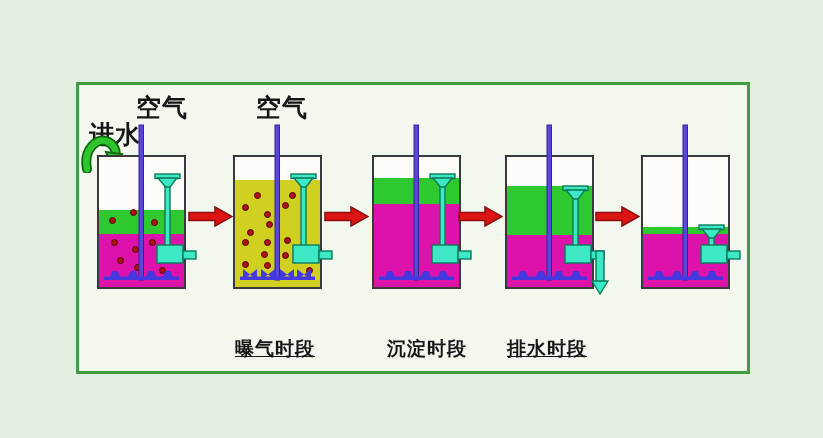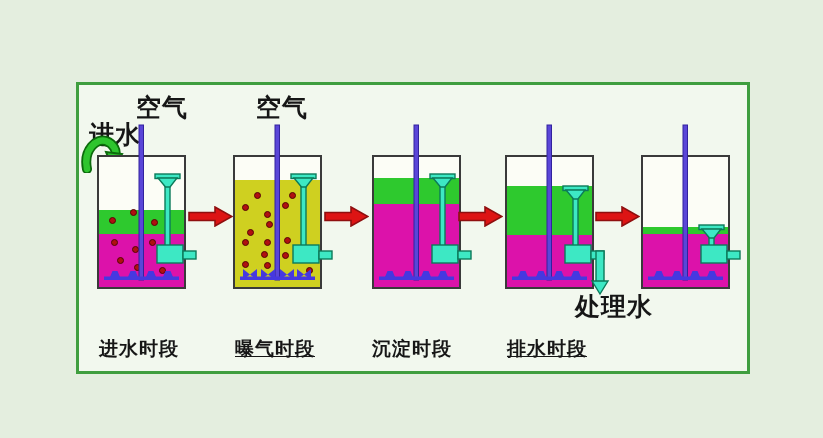--- a/index.html
+++ b/index.html
@@ -30,25 +30,23 @@
 </style>
 </head>
 <body style="background: rgb(228, 238, 223); color: rgb(22, 22, 22);">
 
 <div id="canvas">
   <div class="frame" style="border-color: rgb(63, 158, 63); background: rgb(242, 248, 238);"></div>
 
   <div class="anno" style="left:89px; top:118px;">进水</div>
   <div class="anno" style="left:136px; top:91px;">空气</div>
   <div class="anno" style="left:256px; top:91px;">空气</div>
-  <div class="anno" style="left:575px; top:290px;">处理水</div>
 
-  <div class="stage-label" style="left:74px;">进水时段</div>
   <div class="stage-label" style="left:210px;text-decoration:underline;">曝气时段</div>
-  <div class="stage-label" style="left:347px;">沉淀时段</div>
+  <div class="stage-label" style="left:337px;text-align:right;">沉淀时段</div>
   <div class="stage-label" style="left:482px;text-decoration:underline;">排水时段</div>
 
   <svg class="influent-arrow" width="44" height="40" viewBox="0 0 44 40">
     <path d="M7,36 C3,16 17,5 26,8 C34,11 37,18 35,23" fill="none" stroke="#0b6b0b" stroke-width="10" stroke-linecap="round"></path>
     <path d="M7,36 C3,16 17,5 26,8 C34,11 37,18 35,23" fill="none" stroke="#2ec52e" stroke-width="6.5" stroke-linecap="round"></path>
     <polygon points="26,19 42,21 33,36" fill="#2ec52e" stroke="#0b6b0b" stroke-width="2"></polygon>
   </svg>
 
   <div id="tanks">
       <div class="tank" style="left: 97px; background: rgb(252, 253, 246); border-color: rgb(58, 58, 58);">

